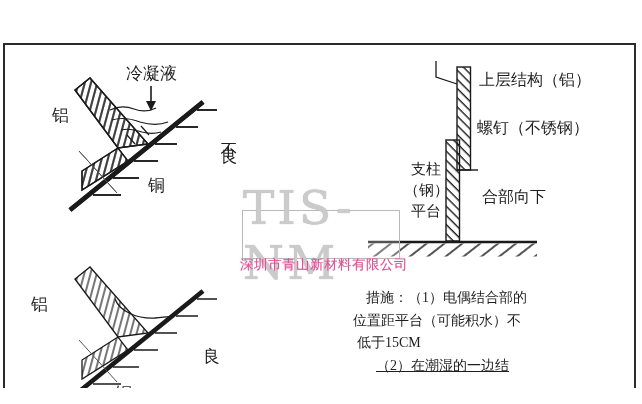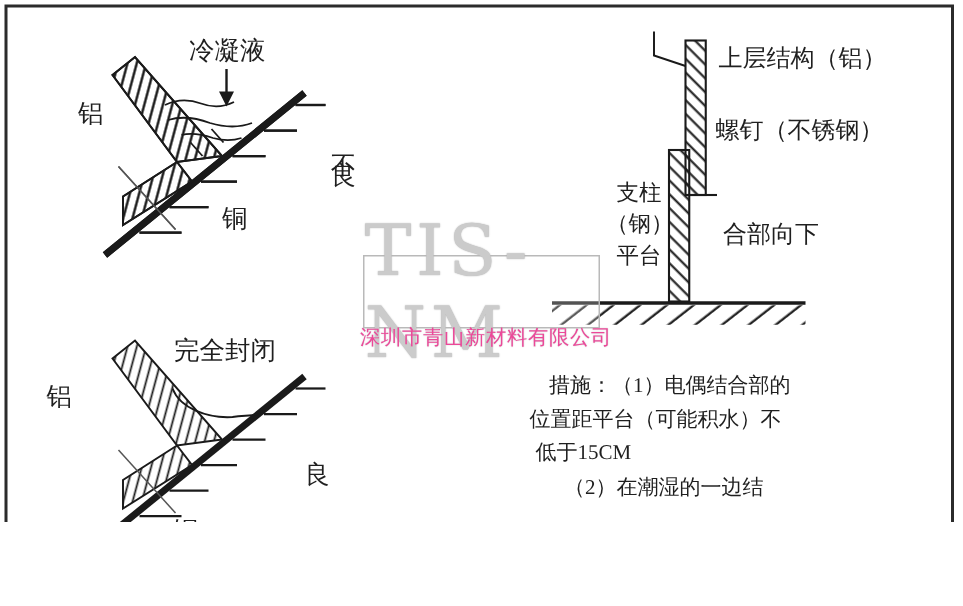--- a/index.html
+++ b/index.html
@@ -1,30 +1,30 @@
 <!DOCTYPE html>
 <html><head>
 <meta charset="utf-8">
 <style>
   html,body{margin:0;padding:0;background:#ffffff;}
   .stage{position:relative;width:642px;height:348px;background:#ffffff;overflow:hidden;
-         font-family:"Liberation Serif","DejaVu Serif",serif;color:#1f1f1f;}
+         font-family:"Liberation Serif","DejaVu Serif",serif;color:#1f1f1f;margin-top:40px;}
   .frame{position:absolute;left:3px;top:3px;width:633px;height:393px;
          border:2px solid #2b2b2b;box-sizing:border-box;}
   .artsvg{position:absolute;left:0;top:0;z-index:1;}
   .lbl{position:absolute;z-index:10;font-size:17px;line-height:1.15;white-space:nowrap;}
   .lbl-sm{font-size:16px;}
   .vert{writing-mode:vertical-rl;letter-spacing:4px;white-space:normal;}
   .pillar-lbl{position:absolute;left:404px;top:119px;width:44px;z-index:10;
               font-size:15px;line-height:21px;text-align:center;}
   .measures{position:absolute;left:353px;top:247px;width:236px;z-index:10;
             font-size:14px;line-height:22.6px;}
   .measures .m0{padding-left:13px;}
   .measures .m2{padding-left:4px;}
-  .measures .m3{padding-left:23px;}
+  .measures .m3{padding-left:23px;text-decoration:underline;}
   .wm-box{position:absolute;left:242px;top:170px;width:156px;height:47px;z-index:5;
           border:1px solid #b9b9b9;display:flex;align-items:center;justify-content:center;
           background:rgba(255,255,255,0.25);}
   .wm-logo{font-family:"DejaVu Serif","Liberation Serif",serif;font-size:47px;
            color:#cbcbcb;letter-spacing:3px;text-shadow:0 0 1px #a8a8a8;}
   .wm-company{position:absolute;left:240px;top:216px;width:170px;z-index:5;
               font-size:13.5px;letter-spacing:0.5px;color:#ec4899;
               text-shadow:0 0 1px #c5c5c5;white-space:nowrap;}
 </style>
 </head>
@@ -105,21 +105,20 @@
       <line x1="368" y1="202" x2="537" y2="202" stroke="#1a1a1a" stroke-width="2.4"></line>
       <rect x="368" y="203.5" width="169" height="13" fill="url(#groundHatch)"></rect>
     </g>
   </svg>
 
   <div class="lbl" style="left:126px;top:24px;">冷凝液</div>
   <div class="lbl" style="left:52px;top:66px;">铝</div>
   <div class="lbl" style="left:148px;top:136px;">铜</div>
   <div class="lbl vert" style="left:219px;top:89px;height:44px;">不良</div>
 
-  <div class="lbl" style="left:116px;top:224px;">完全封闭</div>
   <div class="lbl" style="left:31px;top:255px;">铝</div>
   <div class="lbl" style="left:115px;top:344px;">铜</div>
   <div class="lbl" style="left:203px;top:307px;">良</div>
 
   <div class="lbl lbl-sm" style="left:477px;top:79px;">螺钉（不锈钢）</div>
   <div class="lbl lbl-sm" style="left:479px;top:31px;">上层结构（铝）</div>
   <div class="pillar-lbl">
     <div>支柱</div>
     <div>（钢）</div>
     <div>平台</div>

